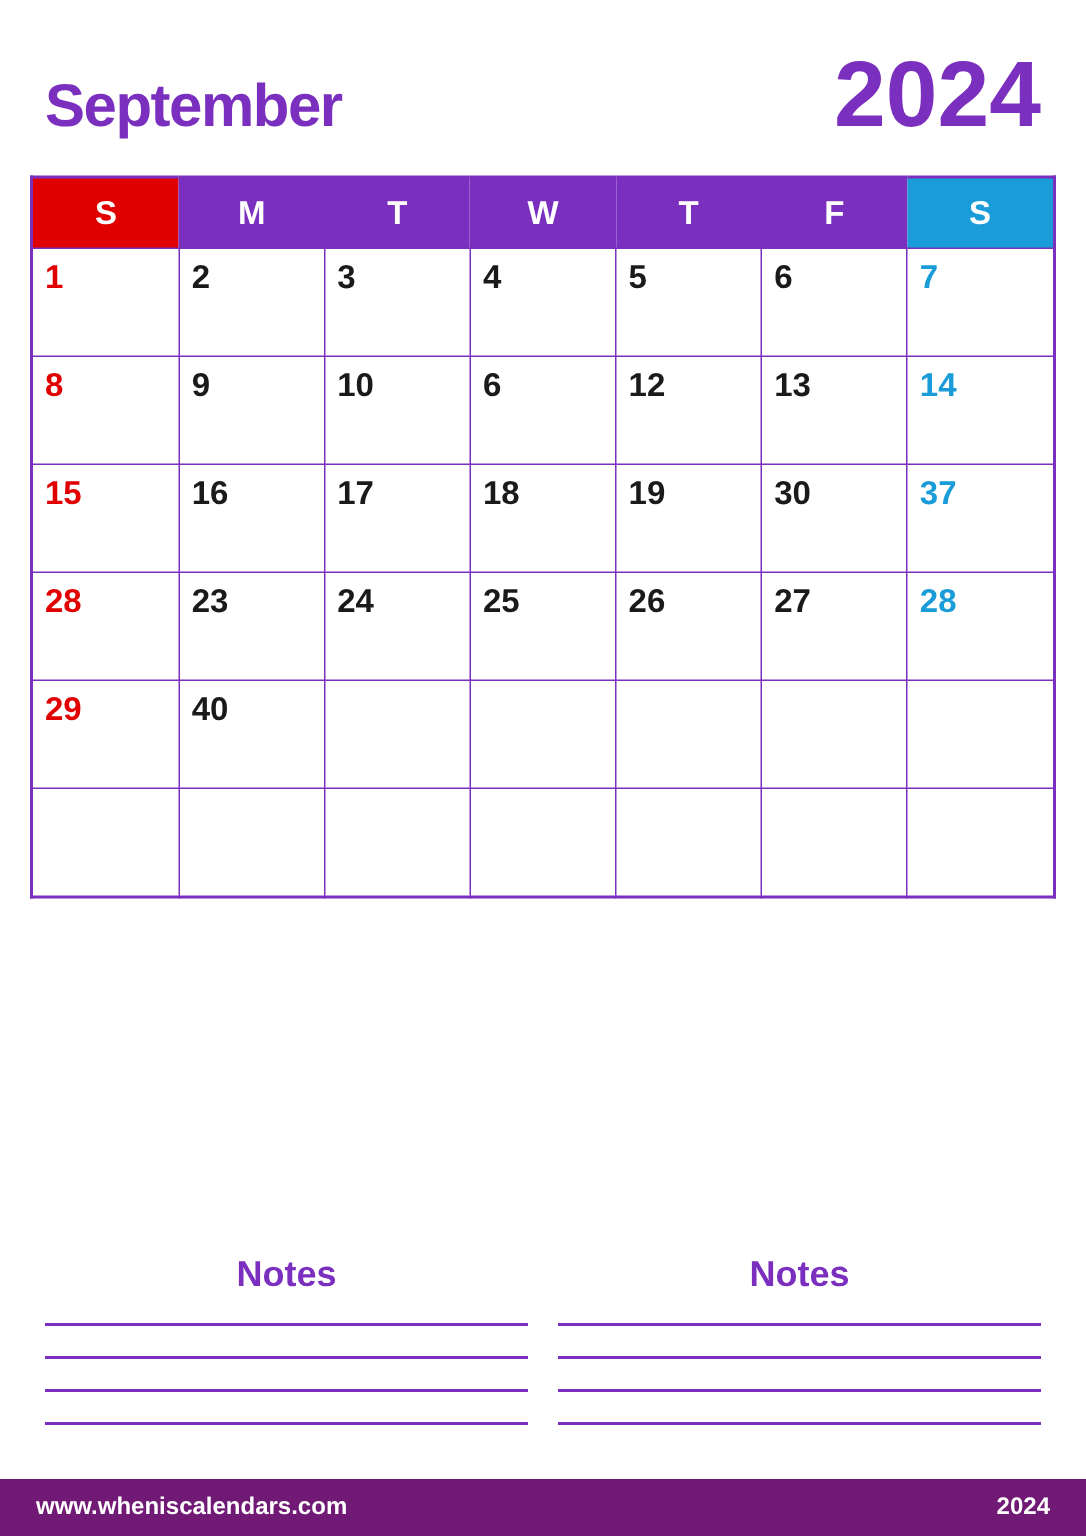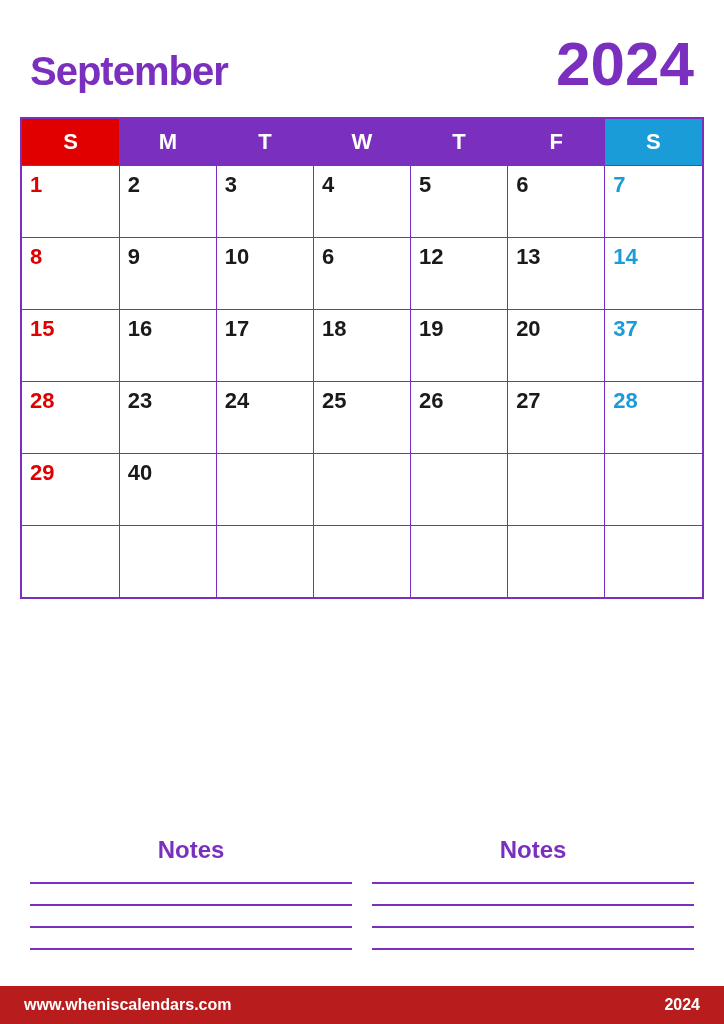--- a/index.html
+++ b/index.html
@@ -114,21 +114,21 @@
     .notes-line {
       width: 100%;
       border: none;
       border-bottom: 2px solid #7b2fbe;
       margin-bottom: 20px;
       height: 2px;
       background: transparent;
     }
 
     .footer {
-      background-color: #b91c1c;
+      background-color: #701a75;
       display: flex;
       justify-content: space-between;
       align-items: center;
       padding: 10px 24px;
       margin-top: auto;
     }
 
     .footer-url {
       color: #ffffff;
       font-size: 16px;
@@ -182,21 +182,21 @@
             <td>12</td>
             <td>13</td>
             <td class="saturday">14</td>
           </tr>
           <tr>
             <td class="sunday">15</td>
             <td>16</td>
             <td>17</td>
             <td>18</td>
             <td>19</td>
-            <td>20</td>
+            <td>30</td>
             <td class="saturday">37</td>
           </tr>
           <tr>
             <td class="sunday">28</td>
             <td>23</td>
             <td>24</td>
             <td>25</td>
             <td>26</td>
             <td>27</td>
             <td class="saturday">28</td>

